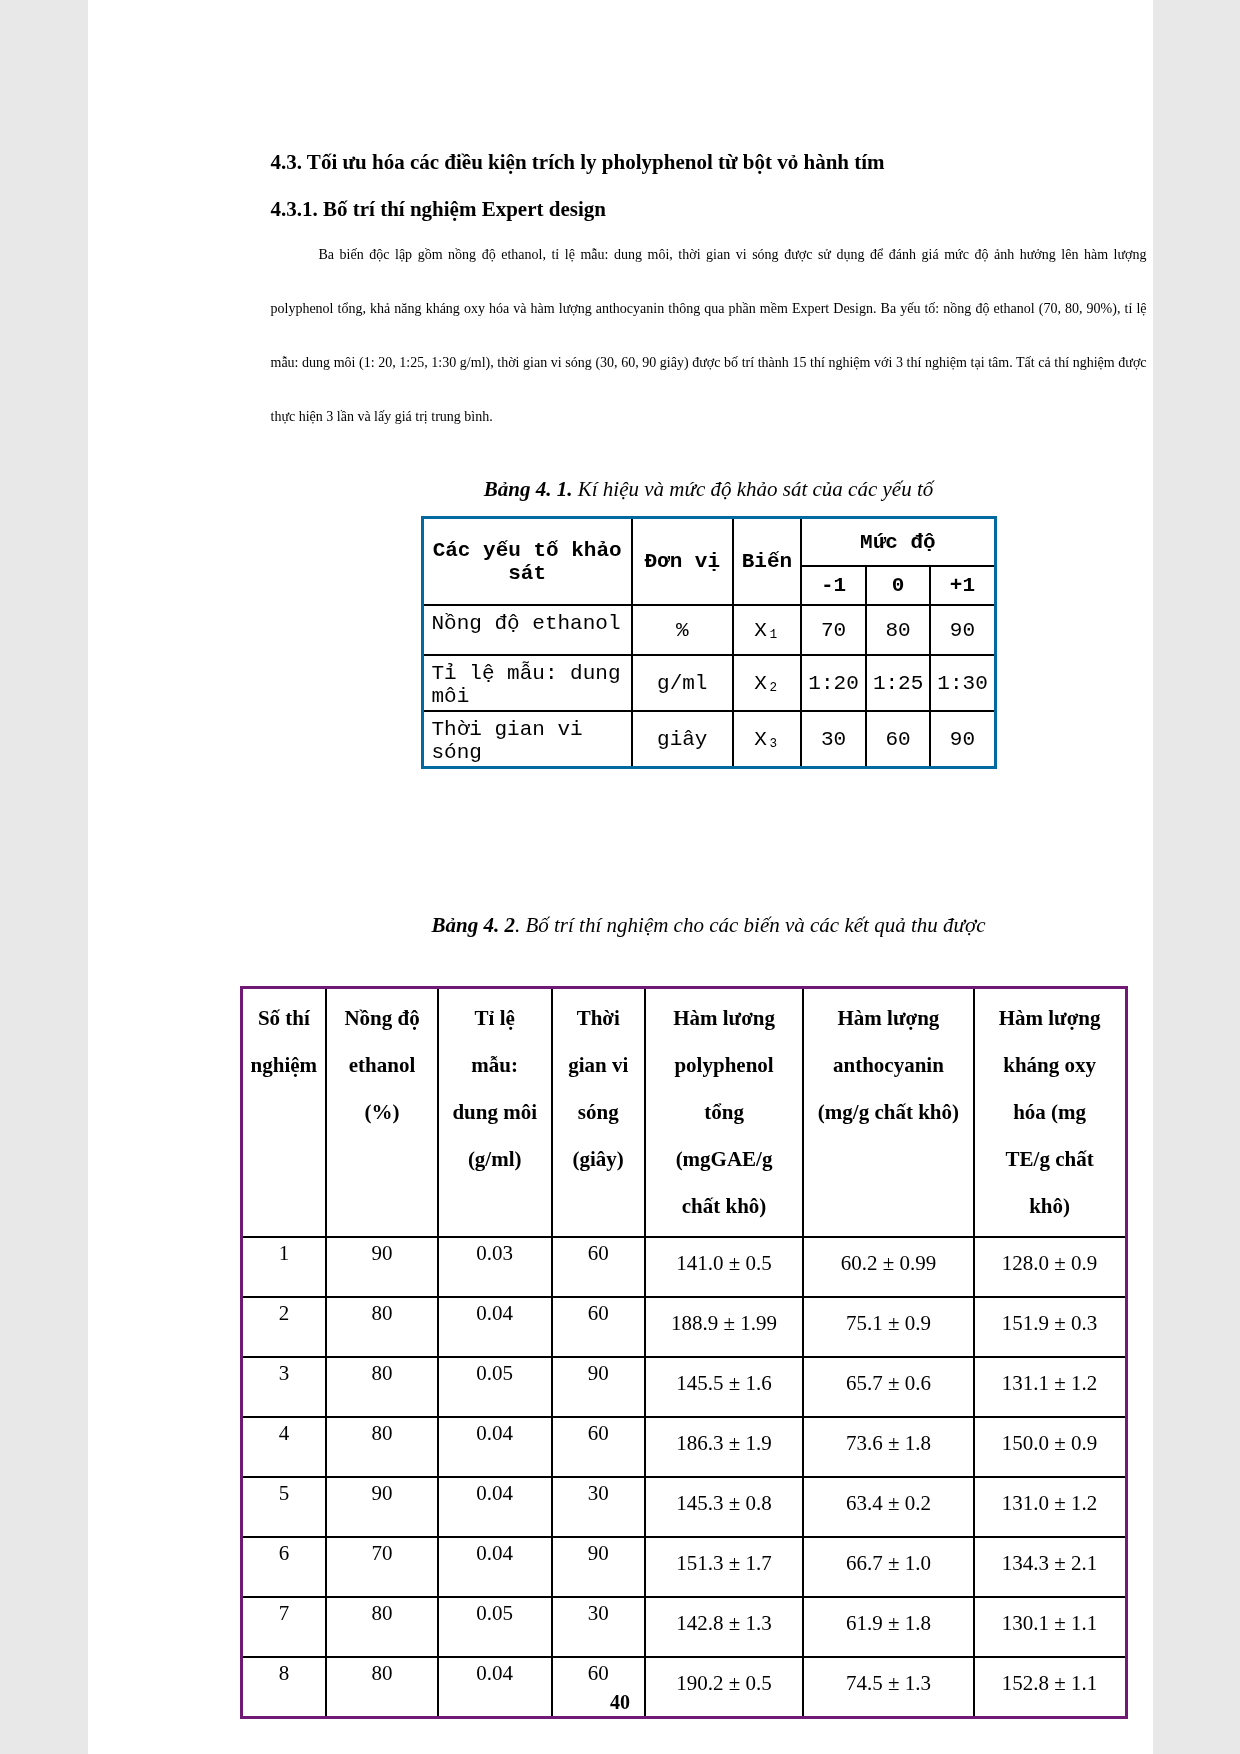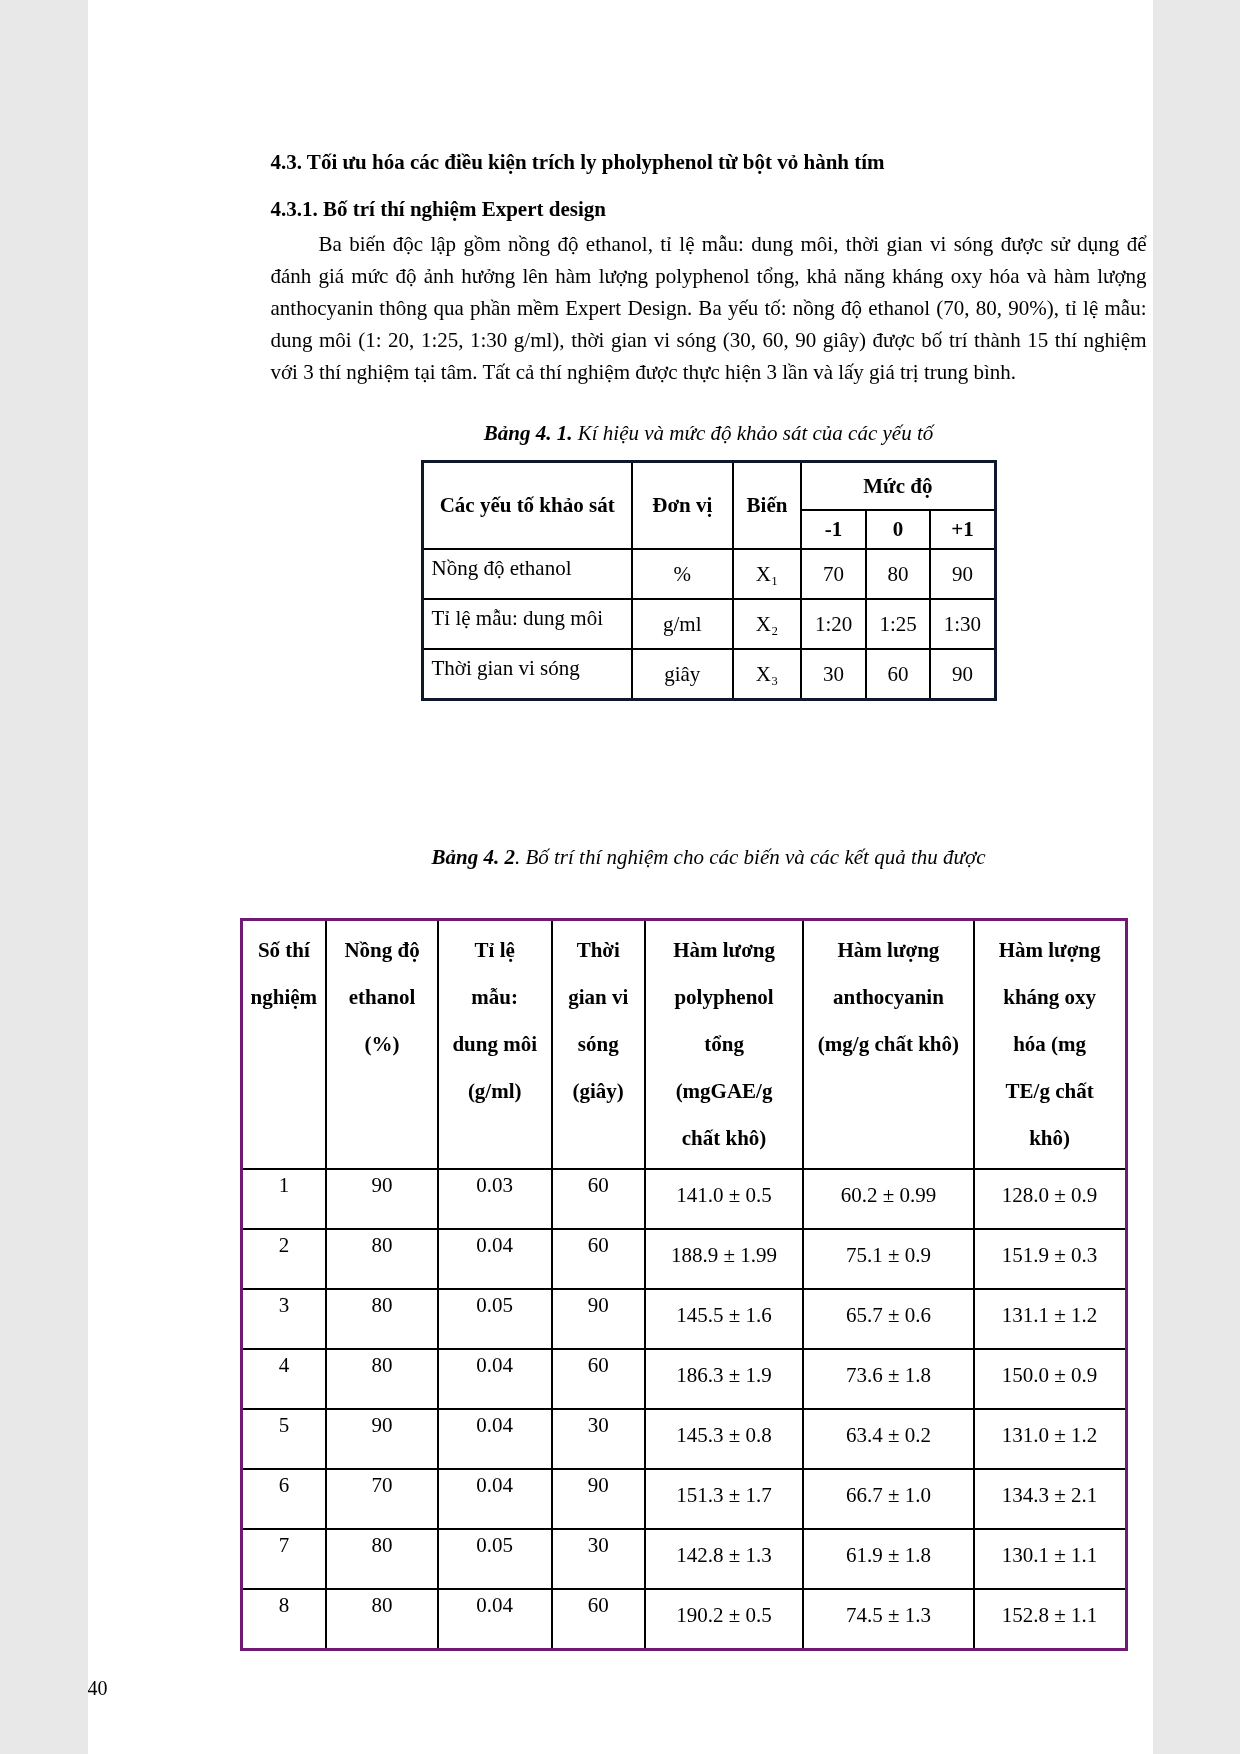--- a/index.html
+++ b/index.html
@@ -21,22 +21,22 @@
     width: 876px;
   }
   .h1, .h2 {
     font-size: 21px;
     font-weight: bold;
     line-height: 33px;
     margin: 0;
   }
   .h2 { margin-top: 14px; }
   .body-par {
-    font-size: 21px;
-    line-height: 32px;
+    font-size: 14px;
+    line-height: 54px;
     text-align: justify;
     text-indent: 48px;
     margin: 2px 0 0 0;
   }
   .caption {
     text-align: center;
     font-size: 21px;
     font-style: italic;
     line-height: 26px;
   }
@@ -49,21 +49,22 @@
     border: 2px solid #000;
     font-size: 21px;
     padding: 2px 6px;
     overflow: hidden;
   }
 
   
   .tbl-1 {
     width: 576px;
     margin: 14px auto 0 auto;
-    border: 3px solid #0f172a;
+    border: 3px solid #0369a1;
+    font-family: Liberation Mono, monospace;
   }
   .tbl-1 th { font-weight: bold; text-align: center; }
   .tbl-1 .c-factor { width: 208px; }
   .tbl-1 .c-unit   { width: 100px; }
   .tbl-1 .c-var    { width: 68px; }
   .tbl-1 .c-lvl    { width: 64px; }
   .tbl-1 .hrow-top th { height: 42px; }
   .tbl-1 .hrow-sub th { height: 33px; }
   .tbl-1 tbody td { height: 40px; text-align: center; vertical-align: middle; }
   .tbl-1 tbody td:first-child { text-align: left; padding-left: 8px; vertical-align: top; padding-top: 6px; }
@@ -94,24 +95,26 @@
   .tbl-2 tbody td {
     height: 43px;
     text-align: center;
     vertical-align: top;
     padding-top: 3px;
   }
   .tbl-2 tbody td:nth-child(n+5) { padding-top: 13px; }
 
   .page-number {
     position: absolute;
-    bottom: 54px;
+    bottom: 40px;
     left: 0;
     width: 100%;
+    text-align: center;
     font-size: 20px;
+    font-weight: bold;
   }
 </style>
 </head>
 <body>
 
 <div class="page">
   <div class="content">
 
     <p class="h1">4.3. Tối ưu hóa các điều kiện trích ly pholyphenol từ bột vỏ hành tím</p>
     <p class="h2">4.3.1. Bố trí thí nghiệm Expert design</p>

